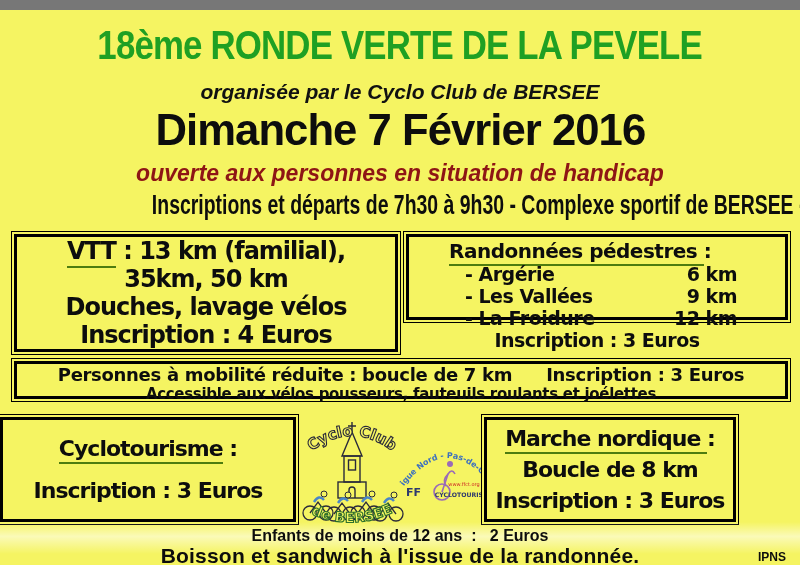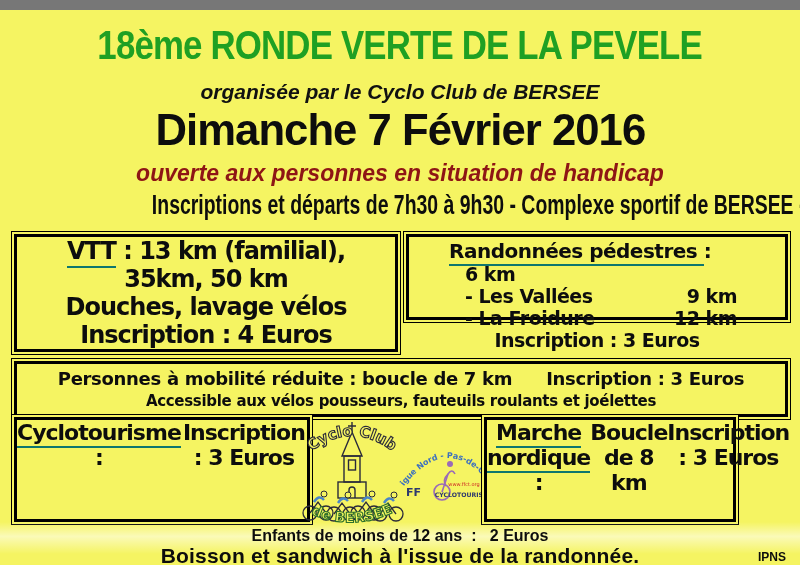--- a/index.html
+++ b/index.html
@@ -30,30 +30,30 @@
   }
   .vtt-box{left:14px;top:224px;width:384px;height:118px;
     display:flex;flex-direction:column;justify-content:space-evenly;text-align:center;
     font-size:24px;letter-spacing:-1px;}
   .ped-box{left:406px;top:224px;width:382px;height:86px;
     display:flex;flex-direction:column;justify-content:space-evenly;
     font-size:19px;letter-spacing:-0.5px;padding:2px 8px;}
   .ped-heading{padding-left:32px;font-size:20px;}
   .ped-row{display:flex;justify-content:space-between;padding-left:48px;padding-right:40px;}
   .ped-inscription{text-align:center;}
-  .u{border-bottom:2px solid #0f766e;padding-bottom:1px;}
-  .mob-bar{left:14px;top:351px;width:774px;height:56px;
+  .u{border-bottom:2px solid #4d7c0f;padding-bottom:1px;}
+  .mob-bar{left:14px;top:351px;width:774px;height:38px;
     display:flex;flex-direction:column;justify-content:space-evenly;text-align:center;}
   .mob-line1{font-size:18px;display:flex;justify-content:center;gap:34px;white-space:nowrap;letter-spacing:-0.3px;}
   .mob-line2{font-size:15px;letter-spacing:-0.3px;text-align:center;}
-  .cyclo-box{left:14px;top:407px;width:296px;height:105px;
-    display:flex;flex-direction:row;justify-content:space-evenly;text-align:center;
+  .cyclo-box{left:0;top:407px;width:296px;height:105px;
+    display:flex;flex-direction:column;justify-content:space-evenly;text-align:center;
     font-size:22px;letter-spacing:-1px;}
   .marche-box{left:484px;top:407px;width:252px;height:105px;
-    display:flex;flex-direction:row;justify-content:space-evenly;text-align:center;
+    display:flex;flex-direction:column;justify-content:space-evenly;text-align:center;
     font-size:22px;letter-spacing:-1px;}
   .club-logo{position:absolute;left:300px;top:404px;width:104px;height:114px;}
   .ff-logo{position:absolute;left:398px;top:424px;width:100px;height:78px;}
   .light-band{position:absolute;left:0;right:0;top:512px;height:32px;
     background:linear-gradient(to bottom,rgba(255,255,255,0),rgba(255,255,255,0.55) 45%,rgba(255,255,255,0));
     pointer-events:none;}
   .children-line{top:517px;font-size:16px;font-weight:bold;white-space:pre;}
   .final-line{top:534px;font-size:21px;font-weight:bold;letter-spacing:0.2px;}
   .ipns{position:absolute;right:14px;top:540px;font-size:12px;font-weight:bold;}
   svg text{font-family:"DejaVu Sans",sans-serif;}
@@ -86,20 +86,21 @@
   <div class="dbox vtt-box">
     <div><span class="u">VTT</span><span> : 13 km (familial),</span></div>
     <div>35km, 50 km</div>
     <div>Douches, lavage vélos</div>
     <div>Inscription : 4 Euros</div>
   </div>
 
   <div class="dbox ped-box">
     <div class="ped-heading"><span class="u">Randonnées pédestres </span><span>:</span></div>
     <div class="ped-row">
+      <span>- Argérie</span>
       <span>6 km</span>
     </div>
     <div class="ped-row">
       <span>- Les Vallées</span>
       <span>9 km</span>
     </div>
     <div class="ped-row">
       <span>- La Froidure</span>
       <span>12 km</span>
     </div>

